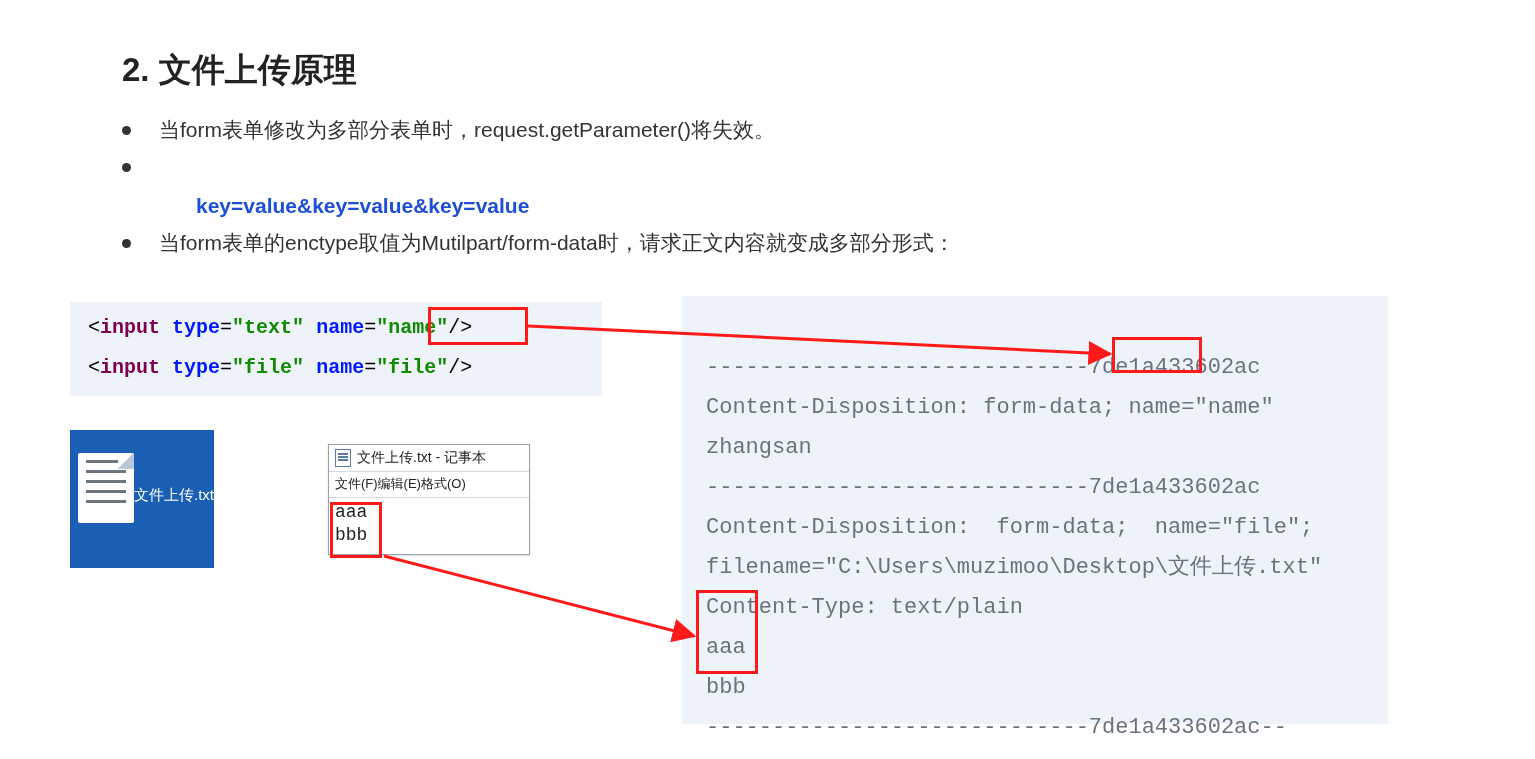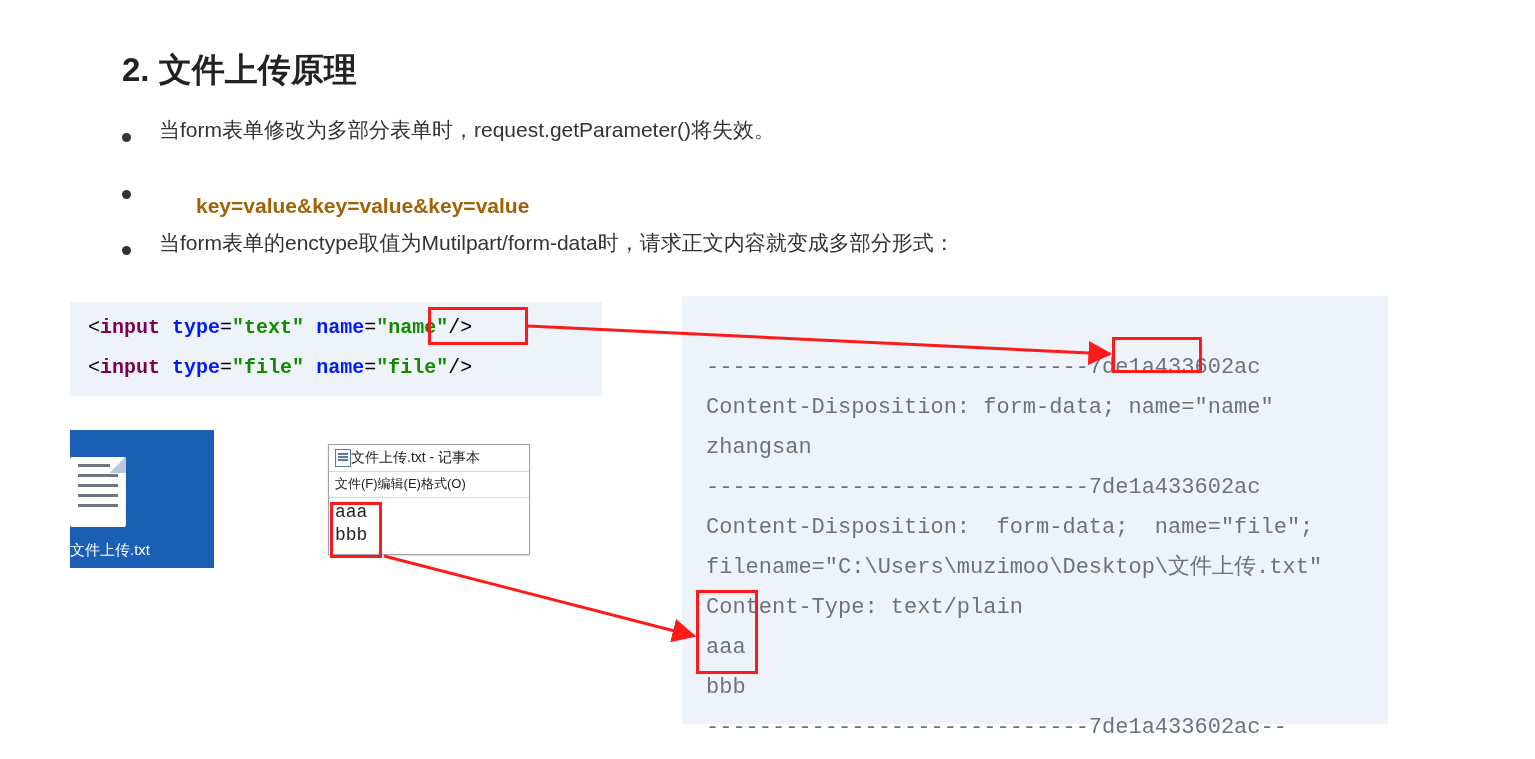--- a/index.html
+++ b/index.html
@@ -23,37 +23,37 @@
     color: #222;
   }
   .bullets {
     position: absolute;
     left: 122px;
     top: 112px;
     width: 1050px;
   }
   .bullet {
     display: flex;
-    align-items: center;
+    align-items: flex-start;
     font-size: 21px;
     color: #333;
     line-height: 1.75;
   }
   .dot {
     width: 9px;
     height: 9px;
     border-radius: 50%;
     background: #333;
     margin-top: 14px;
     margin-right: 28px;
     flex: 0 0 auto;
   }
   .bullet .text { flex: 1; }
   .kv-red {
-    color: #a16207;
+    color: #1d4ed8;
     font-weight: 700;
     font-size: 21px;
     margin-left: 37px;
     line-height: 1.9;
   }
 
   
   .code-left {
     position: absolute;
     left: 70px;
@@ -94,22 +94,22 @@
 
   
   .file-tile {
     position: absolute;
     left: 70px;
     top: 430px;
     width: 144px;
     height: 138px;
     background: #1a5fb4;
     display: flex;
-    flex-direction: column;
-    align-items: flex-start;
+    flex-direction: row;
+    align-items: center;
     justify-content: flex-end;
     padding-bottom: 8px;
     box-sizing: border-box;
   }
   .file-tile .sheet {
     width: 56px;
     height: 70px;
     background: #fff;
     border-radius: 2px;
     position: relative;
@@ -141,20 +141,21 @@
     background: #fff;
     border: 1px solid #9aa2ad;
     box-shadow: 0 1px 2px rgba(0,0,0,.15);
     font-family: "Microsoft YaHei", Tahoma, sans-serif;
     font-size: 14px;
     color: #222;
   }
   .notepad .titlebar {
     display: flex;
     align-items: center;
+    gap: 6px;
     padding: 4px 6px;
     border-bottom: 1px solid #d5d9de;
   }
   .notepad .np-icon {
     width: 14px; height: 16px;
     background: #fff;
     border: 1px solid #5b7aa8;
     position: relative;
   }
   .notepad .np-icon::after{

